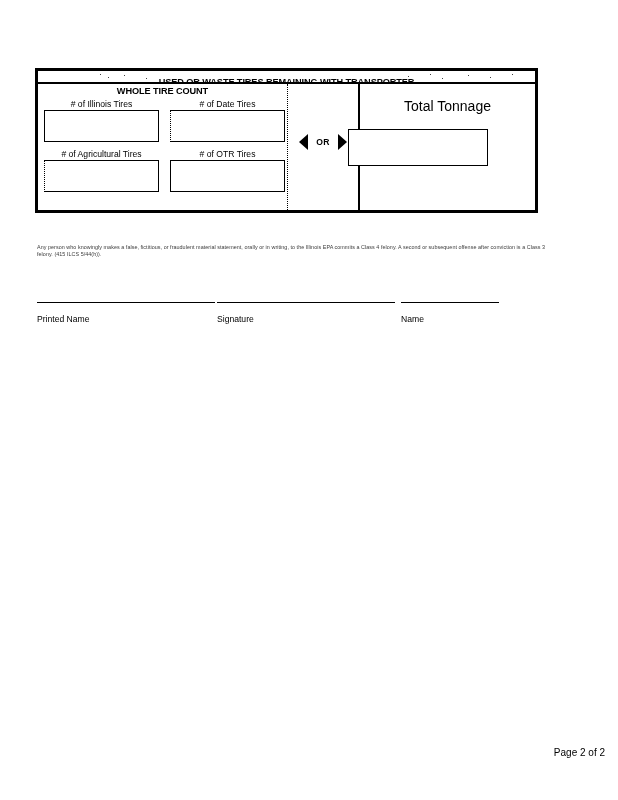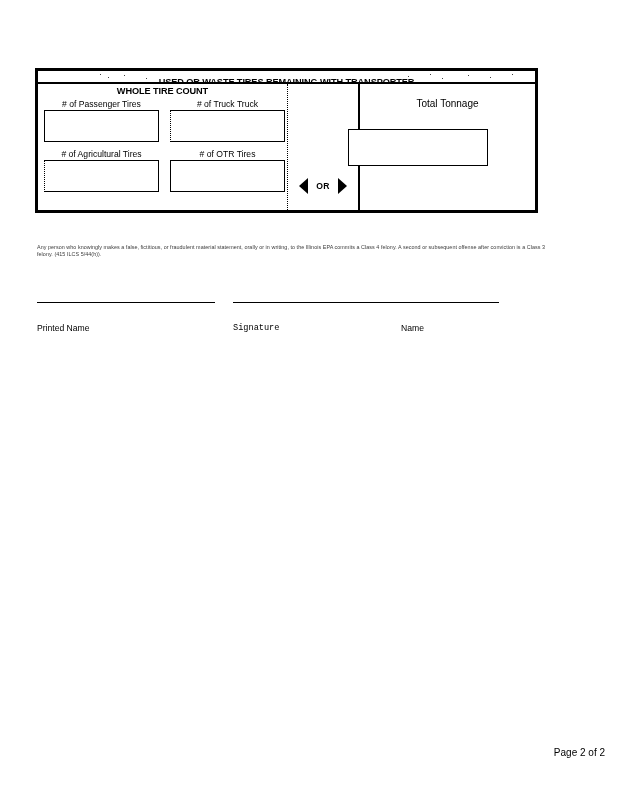--- a/index.html
+++ b/index.html
@@ -137,39 +137,38 @@
 
   
   .or-wrap {
     position: absolute;
     left: 0; right: 0;
     top: 50px;
     display: flex;
     align-items: center;
     justify-content: center;
     gap: 8px;
-    margin-top: 44px;
   }
   .arrow {
     width: 0; height: 0;
     border-top: 8px solid transparent;
     border-bottom: 8px solid transparent;
   }
   .arrow-left  { border-right: 9px solid #000; }
   .arrow-right { border-left: 9px solid #000; }
   .or-text {
     font-size: 8.6px;
     font-weight: bold;
     letter-spacing: 0.2px;
   }
 
   
   .tonnage-label {
     text-align: center;
-    font-size: 10px;
+    font-size: 14px;
     margin-top: 14px;
     white-space: nowrap;
   }
   .tonnage-box {
     position: absolute;
     left: -12px;
     top: 45px;
     width: 140px;
     height: 37px;
     border: 1.6px solid #000;
@@ -206,25 +205,25 @@
   .sig {
     position: absolute;
     top: 0;
   }
   .sig .rule {
     border-top: 1.4px solid #000;
     height: 0;
   }
   .sig .cap {
     font-size: 8.6px;
-    margin-top: 20px;
+    margin-top: 11px;
     white-space: nowrap;
   }
   .sig.s1 { left: 0;    width: 178px; }
-  .sig.s2 { left: 196px; width: 178px; font-family: Liberation Mono, monospace; }
+  .sig.s2 { left: 180px; width: 178px; }
   .sig.s3 { left: 364px; width: 98px;  }
 
   
   .footer {
     position: absolute;
     right: 13px;
     top: 747px;
     font-size: 10px;
     white-space: nowrap;
   }
@@ -251,26 +250,26 @@
     </div>
 
     <div class="cols">
 
       <div class="col-left">
         <div class="col-head">WHOLE TIRE COUNT</div>
 
         <div class="grid">
 
           <div class="cell c1">
-            <div class="cell-label"># of Passenger Tires</div>
+            <div class="cell-label"># of Illinois Tires</div>
             <div class="cell-input"></div>
           </div>
 
           <div class="cell c2">
-            <div class="cell-label"># of Truck Truck</div>
+            <div class="cell-label"># of Date Tires</div>
             <div class="cell-input"></div>
           </div>
 
           <div class="cell c3">
             <div class="cell-label"># of Agricultural Tires</div>
             <div class="cell-input"></div>
           </div>
 
           <div class="cell c4">
             <div class="cell-label"># of OTR Tires</div>

